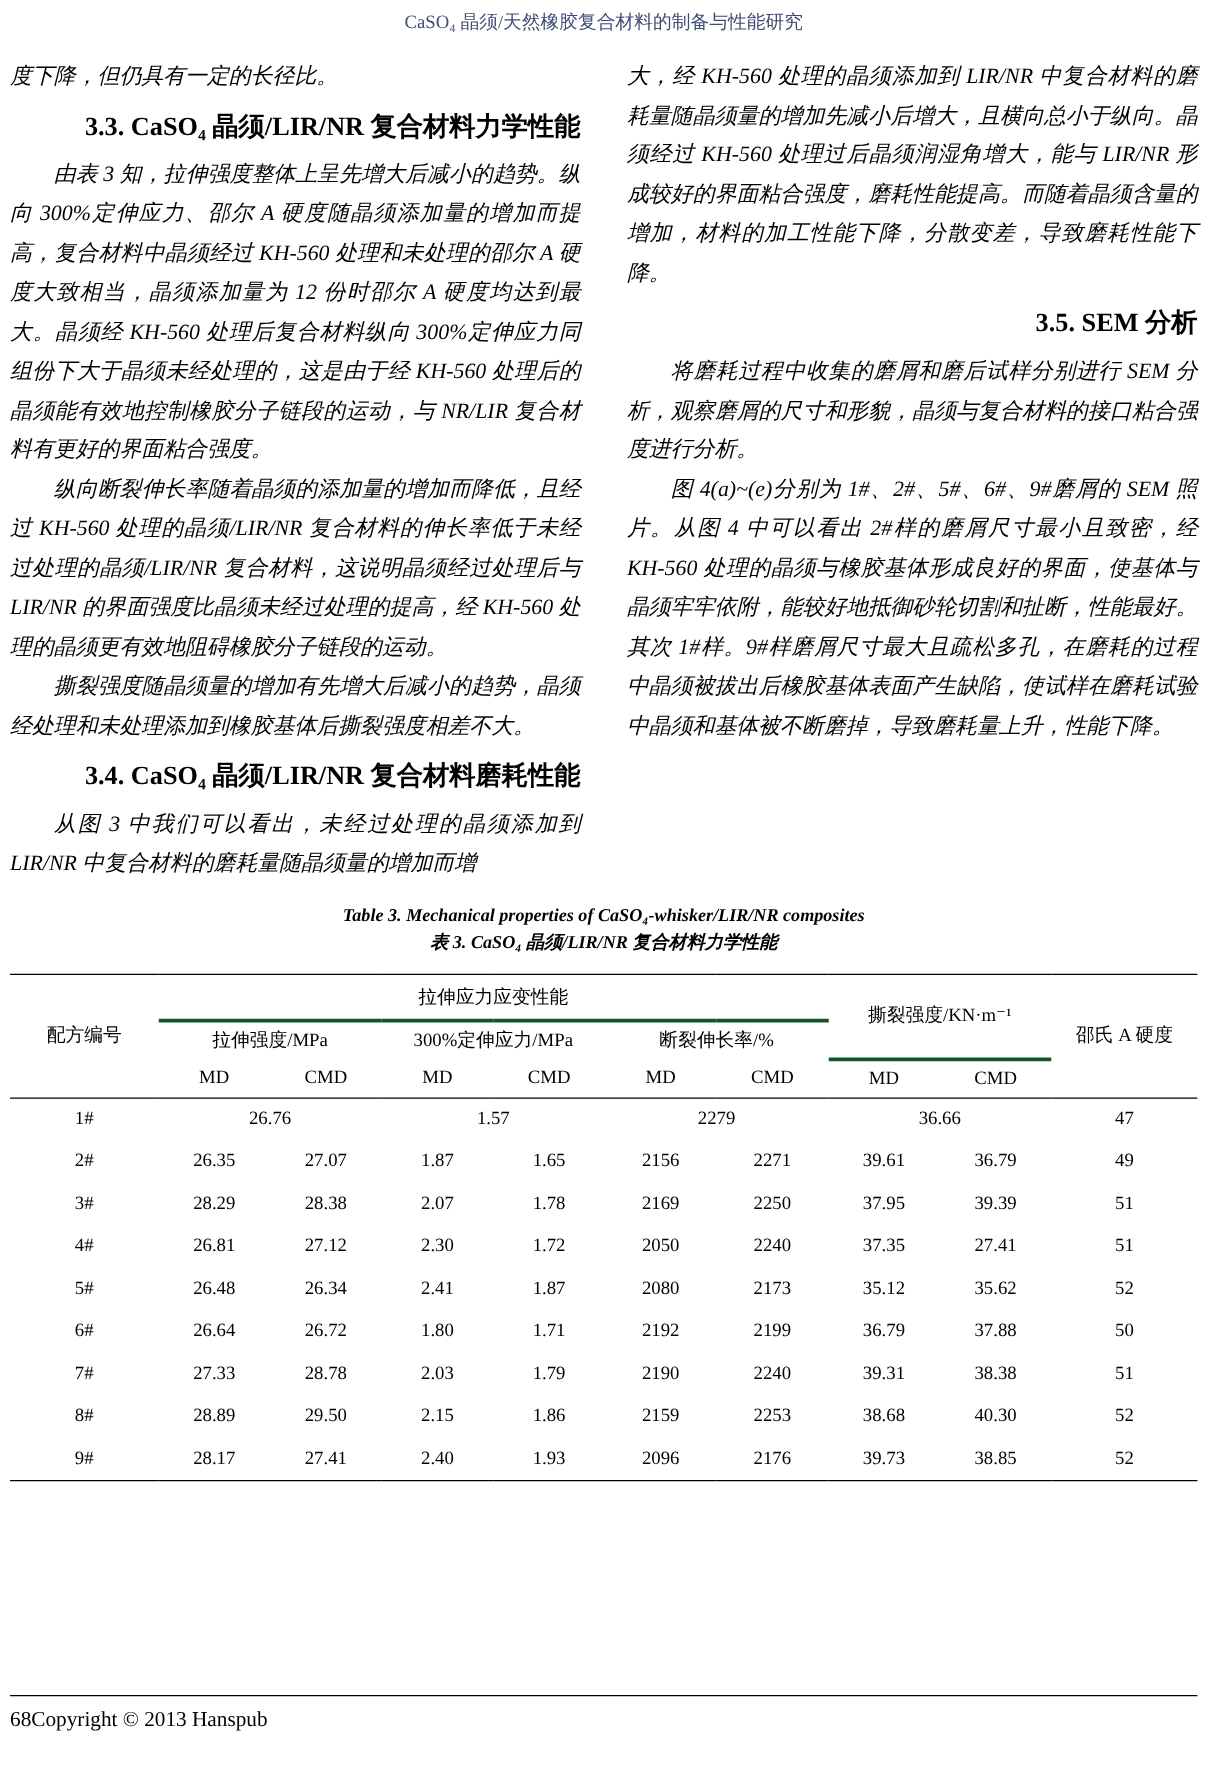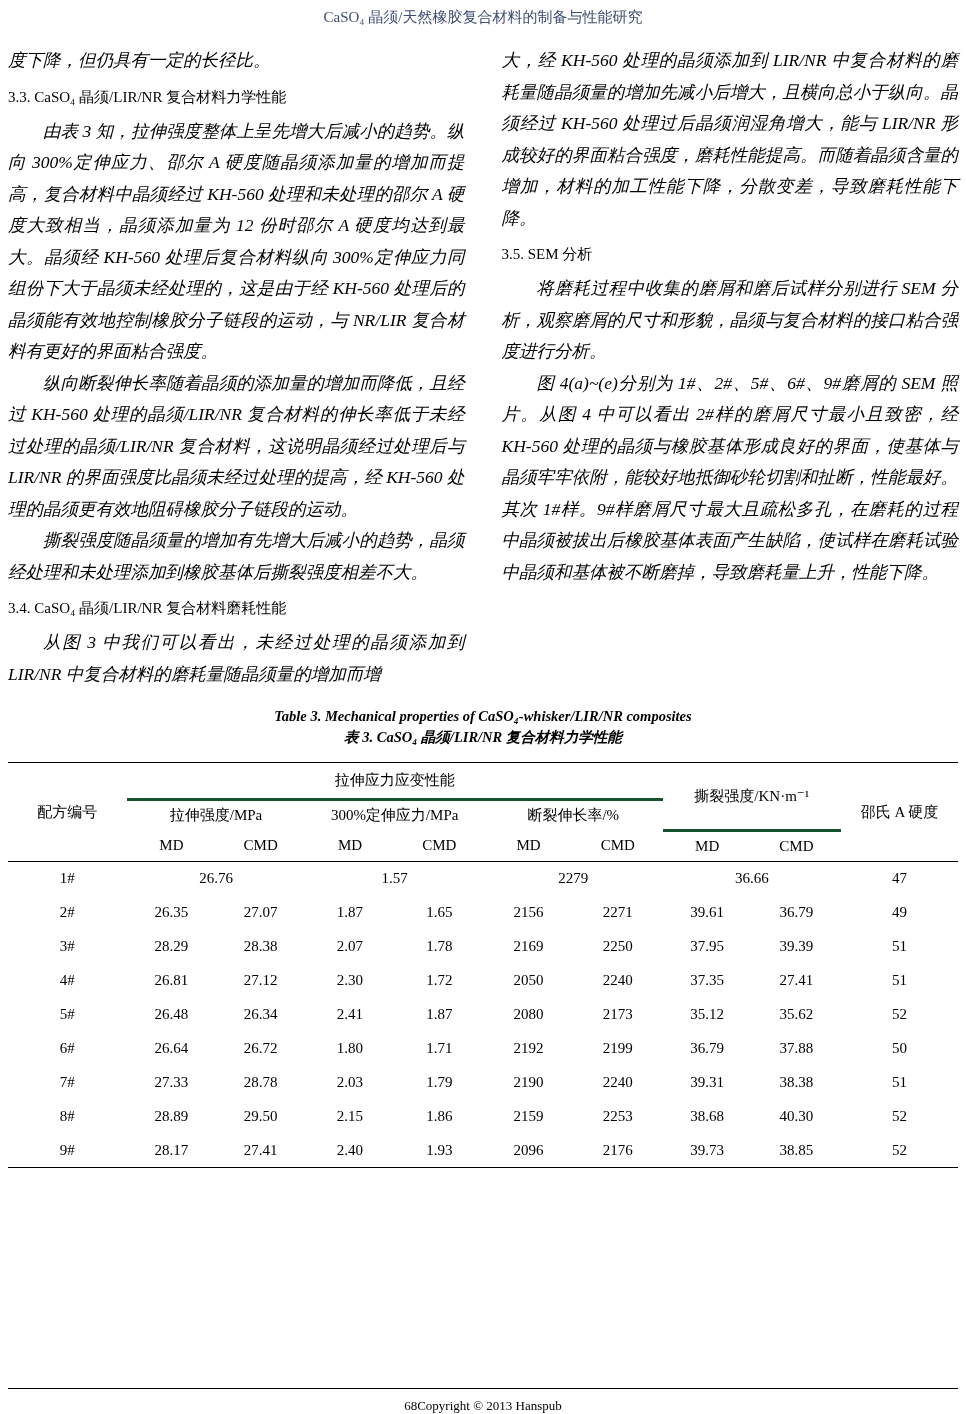--- a/index.html
+++ b/index.html
@@ -8,21 +8,21 @@
     width: 966px;
     height: 1414px;
     background: #ffffff;
     color: #000000;
     font-family: "Liberation Serif", "DejaVu Serif", serif;
     overflow: hidden;
   }
   .page {
     width: 100%;
     height: 100%;
-    padding: 6px 8px 0 8px;
+    padding: 6px 8px 28px 8px;
     display: flex;
     flex-direction: column;
   }
   .running-head {
     text-align: center;
     font-size: 15px;
     color: #3e4d72;
     padding: 2px 0 18px 0;
   }
   .columns {
@@ -35,24 +35,24 @@
     line-height: 1.8;
     text-align: justify;
   }
   .col p {
     margin: 0;
     text-indent: 2em;
     font-style: italic;
   }
   .col p.cont { text-indent: 0; }
   .col h3 {
-    font-size: 15px;
-    font-weight: normal;
+    font-size: 21px;
+    font-weight: bold;
     margin: 10px 0 8px 0;
-    text-align: left;
+    text-align: right;
     line-height: 1.4;
   }
   .table-block { margin-top: 16px; }
   .tcaption {
     text-align: center;
     font-weight: bold;
     font-size: 14.5px;
     line-height: 1.45;
     font-style: italic;
   }
@@ -74,23 +74,23 @@
   }
   thead tr.hrow1 { height: 37px; }
   thead tr.hrow2 { height: 31px; }
   thead tr.hrow3 { height: 31px; }
   tbody tr { height: 34px; }
   th.rule-under { border-bottom: 3px solid #14532d; }
   .footer {
     margin-top: auto;
     border-top: 1px solid #000;
     display: flex;
-    justify-content: center;
+    justify-content: flex-start;
     align-items: baseline;
-    font-size: 13px;
+    font-size: 17px;
     padding-top: 9px;
   }
 </style>
 </head>
 <body>
 
 <div class="page">
 
   <div class="running-head">CaSO₄ 晶须/天然橡胶复合材料的制备与性能研究</div>
 

